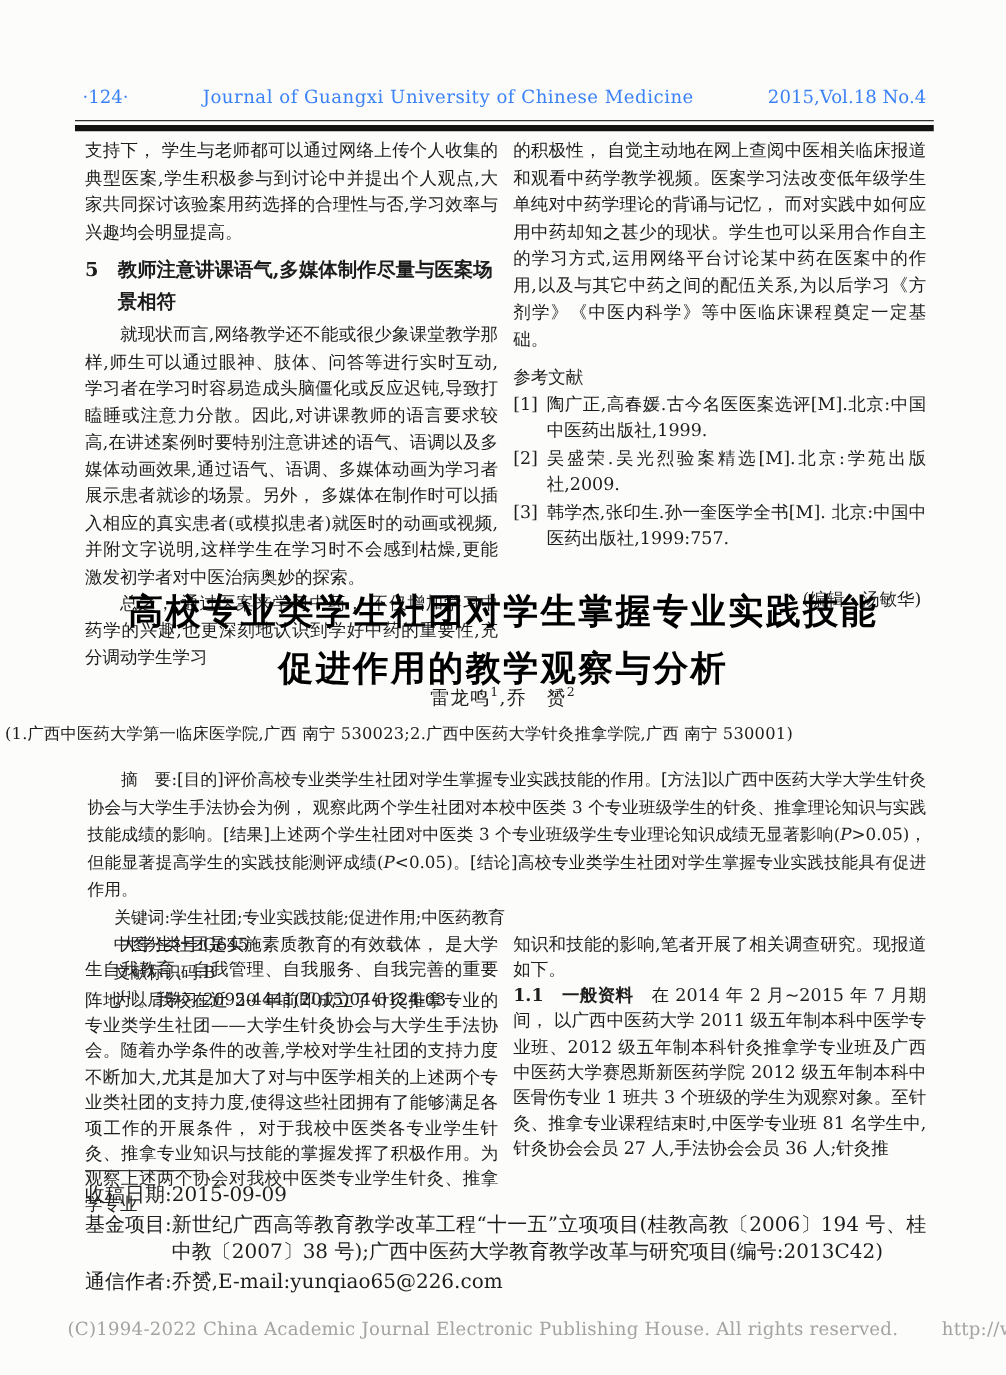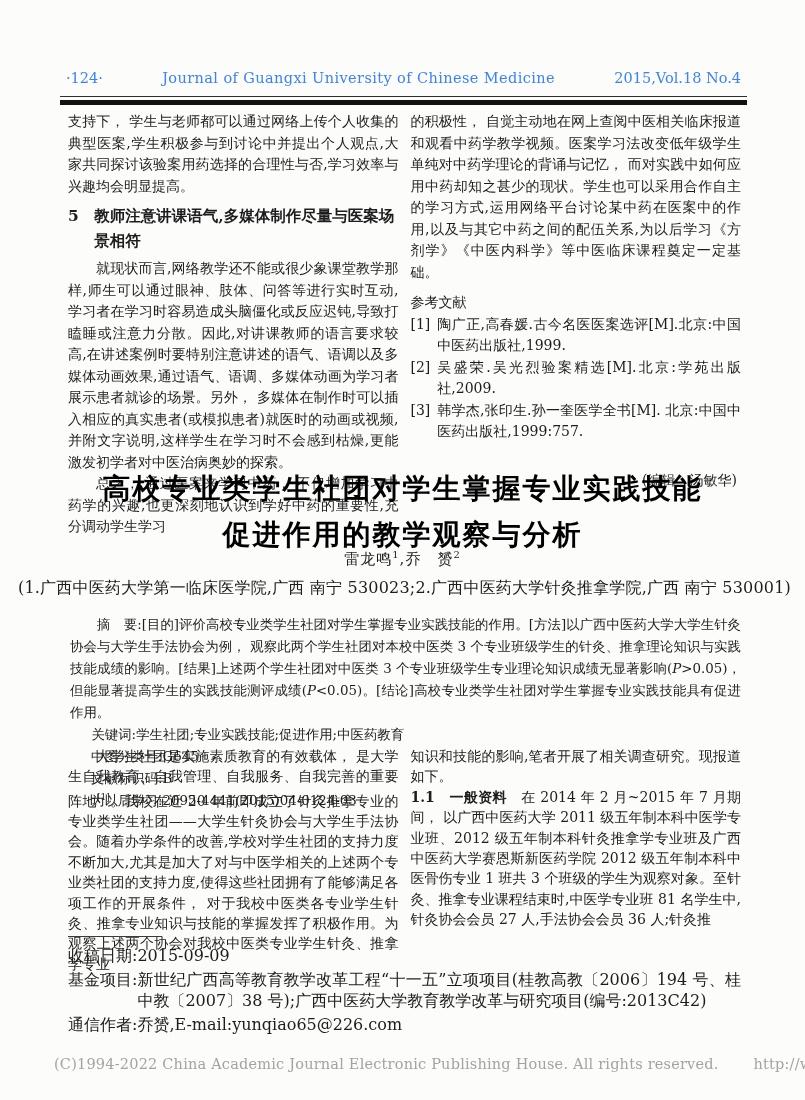--- a/index.html
+++ b/index.html
@@ -35,22 +35,22 @@
   .ref .rnum { flex:0 0 auto; margin-right:.5em; }
   .ref .rtxt { flex:1; }
   .editor { text-align:right; margin-top:27px; padding-right:4px; }
 
   
   .title { position:absolute; top:466px; left:40px; right:40px; text-align:center;
            font-size:28px; font-weight:bold; letter-spacing:2px; line-height:46px; color:#000000; }
   .authors { position:absolute; top:549px; left:0; right:0; text-align:center;
              font-size:15px; letter-spacing:1px; }
   .authors sup { font-size:10px; }
-  .affil { position:absolute; top:578px; left:4px; right:0; text-align:center;
-           font-size:16px; letter-spacing:.2px; }
+  .affil { position:absolute; top:578px; left:4px; right:0; text-align:left;
+           font-size:13px; letter-spacing:.2px; }
 
   .abs { position:absolute; top:614px; left:70px; right:64px;
          font-size:13.4px; line-height:22px; text-align:justify; }
   .abs .first { text-indent:2em; }
   .abs i { font-style:italic; font-family:"DejaVu Serif","Liberation Serif",serif; }
   .kw { text-indent:1.6em; }
   .meta { display:flex; text-indent:0; padding-left:21px;flex-direction:column; }
   .meta .m1 { width:174px; } .meta .m2 { width:166px; }
 
   

